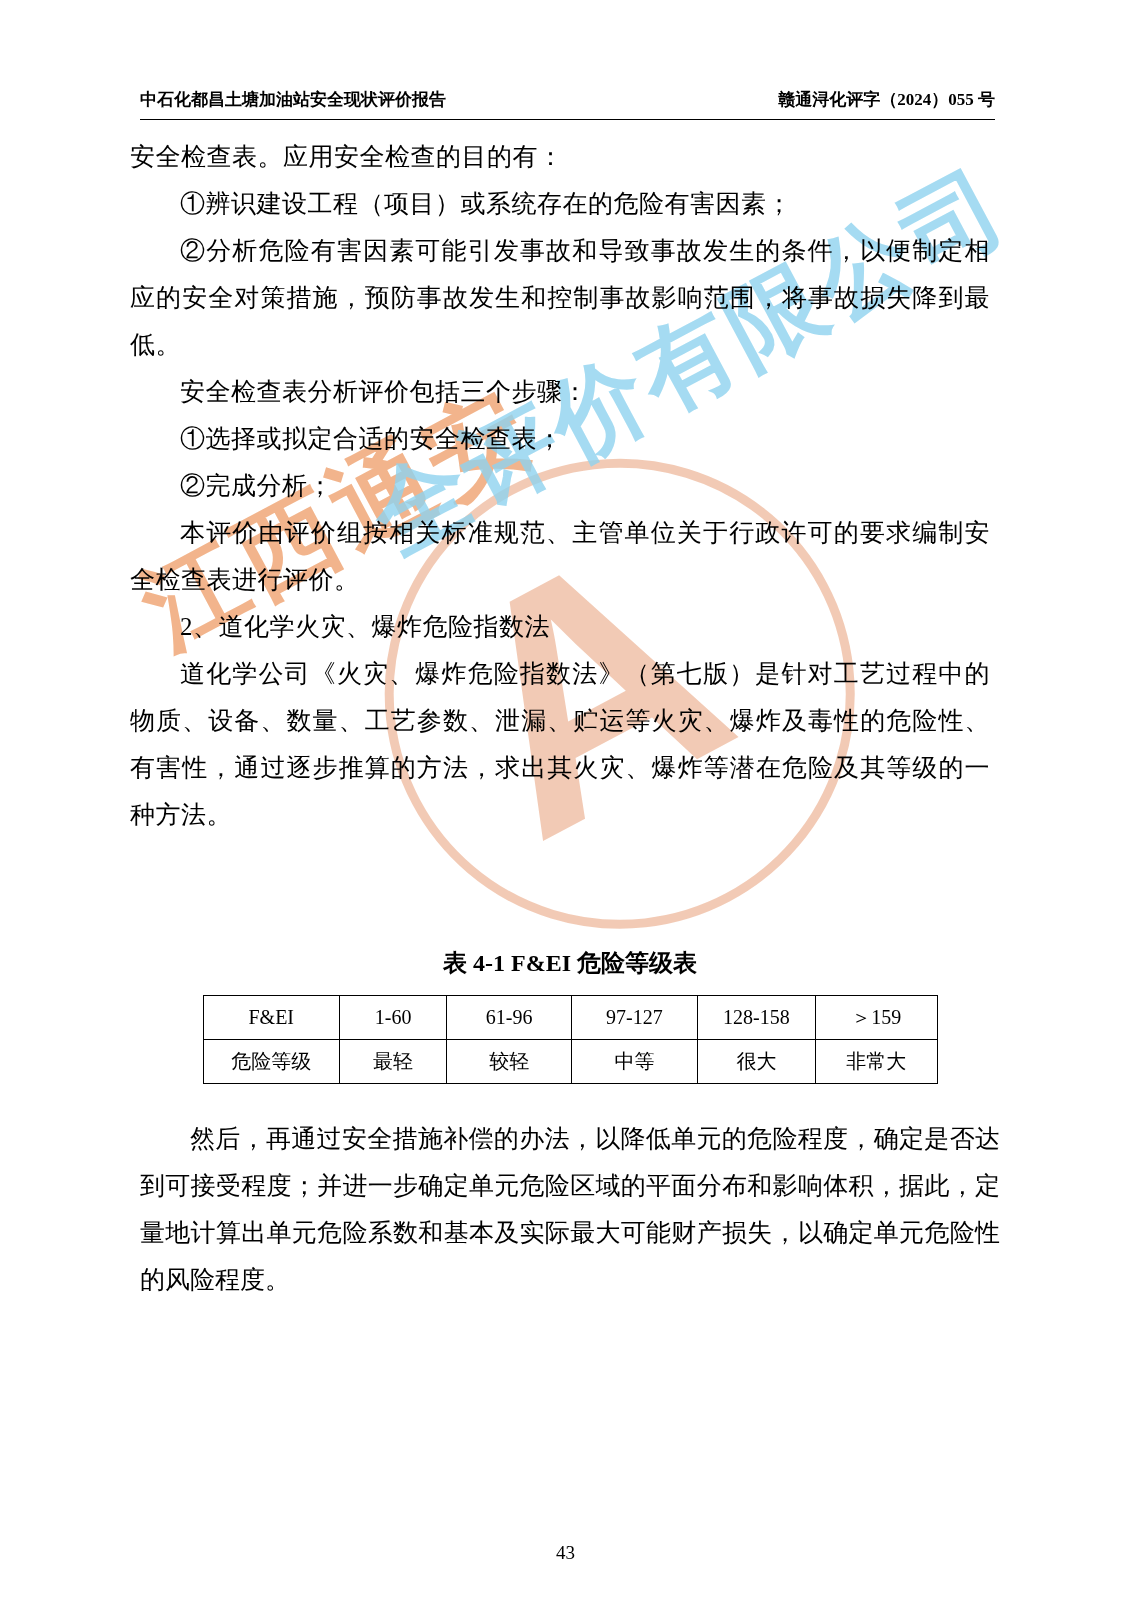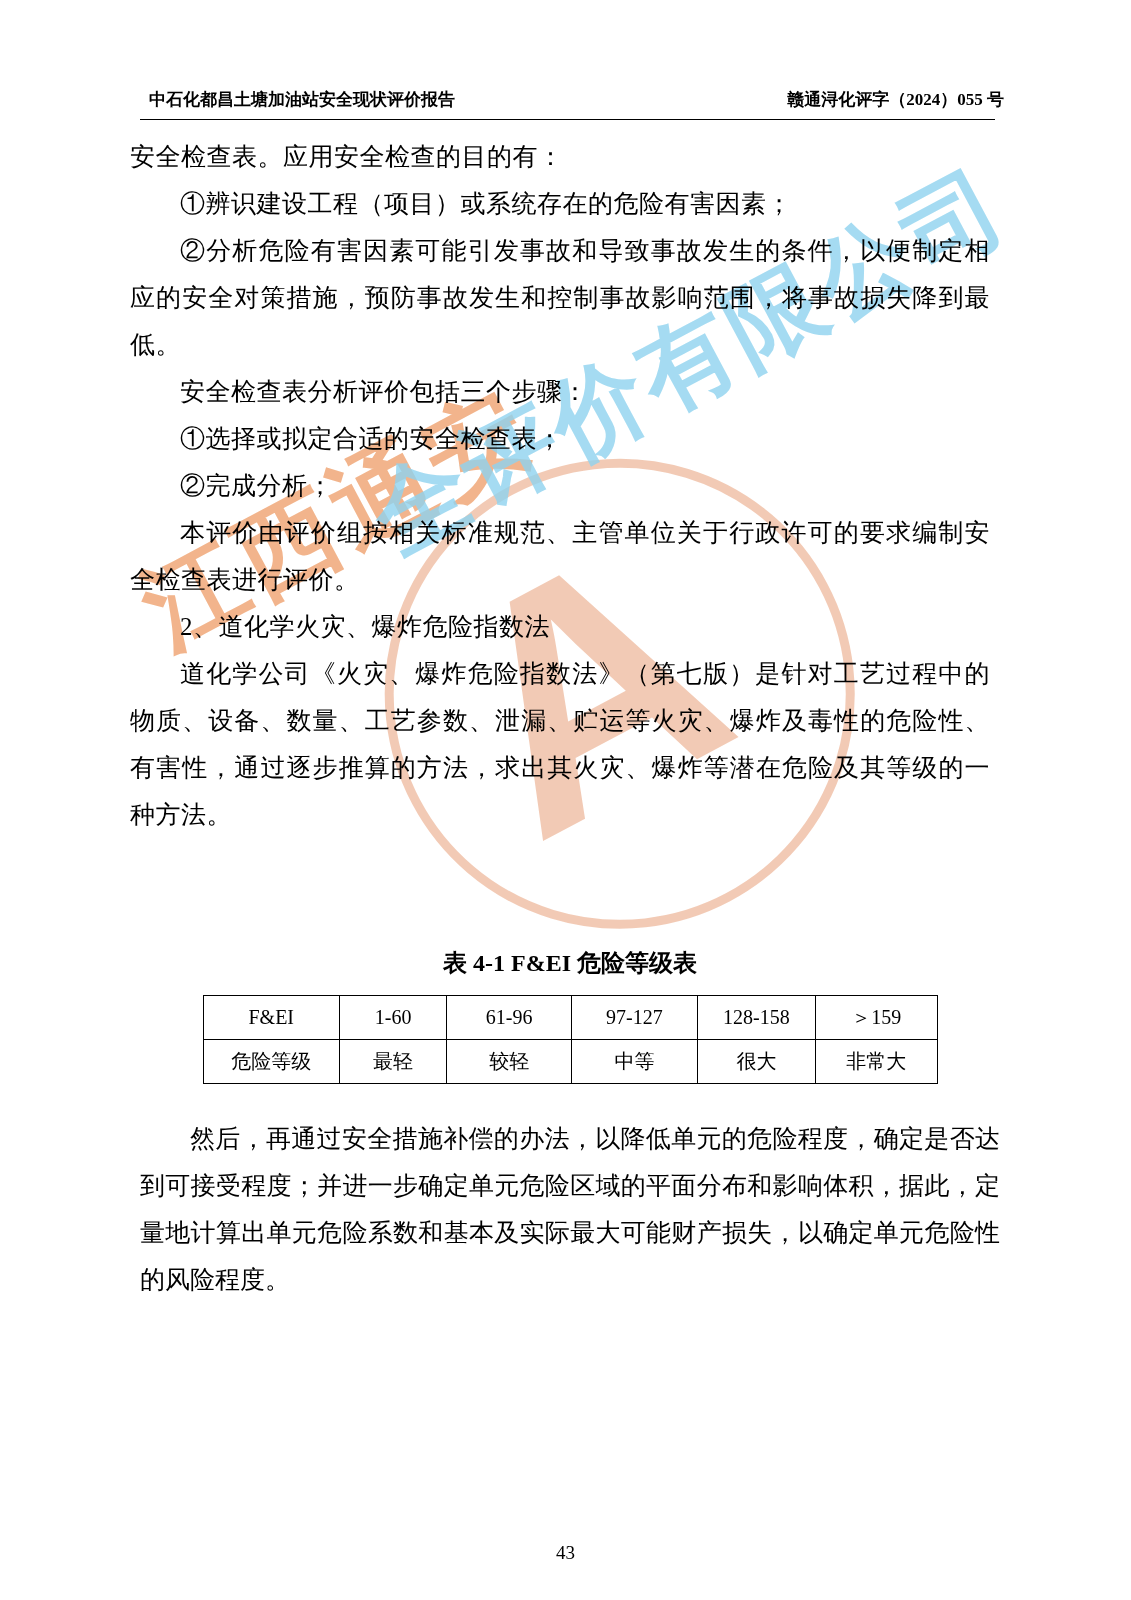--- a/index.html
+++ b/index.html
@@ -84,21 +84,21 @@
     opacity: 0.8;
   }
 
   
   .content {
     position: relative;
     z-index: 2;
   }
   .header {
     position: absolute;
-    left: 149px;
+    left: 140px;
     top: 88px;
     width: 855px;
     display: flex;
     justify-content: space-between;
     align-items: flex-end;
     font-size: 17px;
     font-weight: bold;
     font-family: "Liberation Serif", serif;
     letter-spacing: 0px;
   }

